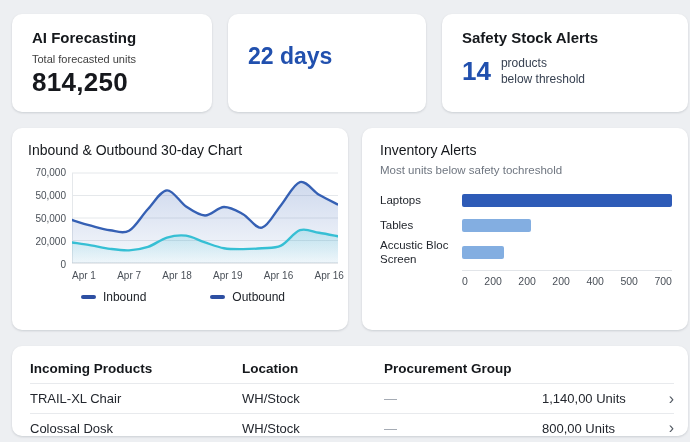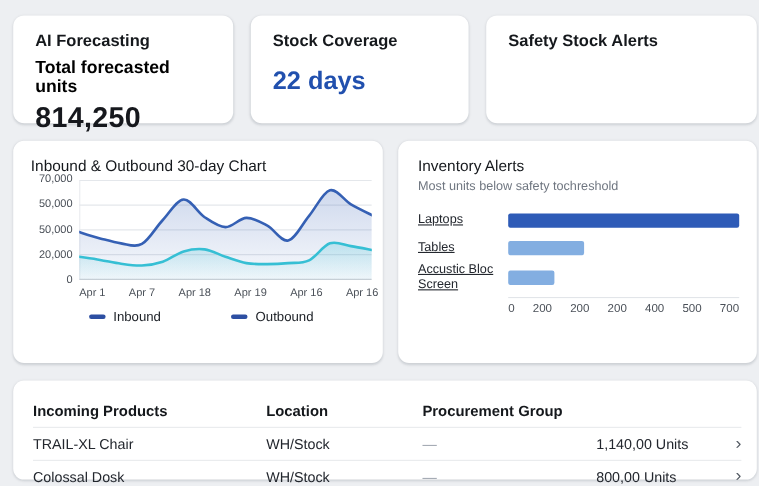--- a/index.html
+++ b/index.html
@@ -11,62 +11,62 @@
   }
   .page { padding:14px 2px 0 12px; display:flex; flex-direction:column; gap:16px; }
   .card {
     background:#fff; border-radius:10px;
     box-shadow:0 1px 2px rgba(16,24,40,.07), 0 1px 3px rgba(16,24,40,.08);
   }
   
   .kpi-row { display:grid; grid-template-columns:200px 198px 1fr; gap:16px; }
   .kpi-card { height:98px; padding:15px 20px; }
   .kpi-title { font-size:15px; font-weight:700; color:#15181c; }
-  .kpi-subtitle { font-size:16px; color:#000000; margin-top:7px;font-weight:bold; }
+  .kpi-subtitle { font-size:11px; color:#404040; margin-top:7px; }
   .kpi-value { font-size:26px; font-weight:600; color:#16181d; margin-top:2px; letter-spacing:.3px; }
   .kpi-value-blue { font-size:23px; font-weight:700; margin-top:14px; }
   .safety-line { display:flex; align-items:center; gap:10px; margin-top:10px; }
   .safety-count { font-size:26px; font-weight:600; }
   .safety-caption { font-size:12px; color:#374151; line-height:1.3; }
   
   .mid-row { display:grid; grid-template-columns:336px 1fr; gap:14px; }
   .chart-card { height:202px; padding:14px 10px 10px 16px; }
   .chart-title { font-size:14px; font-weight:400; color:#15181c; }
-  .lc-wrap { display:flex; margin-top:1px; }
+  .lc-wrap { display:flex; margin-top:10px; }
   .lc-ylabels { position:relative; width:44px; height:100px; flex:none; }
   .lc-ylabels span {
     position:absolute; right:6px; transform:translateY(-50%);
     font-size:10px; color:#4a5058; white-space:nowrap;
   }
   .lc-svg { width:272px; height:100px; display:block; }
   .lc-xlabels {
     display:flex; justify-content:space-between;
     margin-left:44px; width:272px; margin-top:2px;
   }
   .lc-xlabels span { font-size:10px; color:#4a5058; }
   .lc-legend { display:flex; justify-content:center; gap:64px; margin-top:9px; }
   .legend-item { display:flex; align-items:center; gap:7px; cursor:pointer; }
   .legend-marker { width:15px; height:4px; border-radius:2px; background:#2d4fa2; }
   .legend-label { font-size:12px; color:#20242a; }
   
   .inv-card { height:202px; padding:14px 16px 10px 18px; }
   .inv-subtitle { font-size:11.5px; color:#6f7680; margin-top:6px; }
   .inv-rows { margin-top:12px; }
   .inv-row { display:grid; grid-template-columns:82px 1fr; align-items:center; min-height:25px; }
-  .inv-label { font-size:11.5px; color:#23272e; line-height:1.25; padding-right:4px;text-decoration:underline; }
+  .inv-label { font-size:11.5px; color:#23272e; line-height:1.25; padding-right:4px; }
   .inv-bar-area { height:13px; }
   .inv-bar { height:13px; border-radius:2px; }
   .inv-ticks-row { display:grid; grid-template-columns:82px 1fr; margin-top:3px; }
   .inv-ticks {
     display:flex; justify-content:space-between;
     border-top:1px solid #e2e5e9; padding-top:4px;
   }
   .inv-ticks span { font-size:10.5px; color:#4a5058; }
   
-  .table-card { height:90px; padding:12px 14px 0 18px; }
+  .table-card { height:90px; padding:7px 14px 0 18px; }
   .t-grid { display:grid; grid-template-columns:212px 142px 158px 1fr 18px; align-items:center; }
   .t-head { height:31px; border-bottom:1px solid #e8eaed; }
   .t-head span { font-size:13.5px; font-weight:700; color:#15181c; }
   .t-row { height:29px; cursor:pointer; }
   .t-row + .t-row { border-top:1px solid #e8eaed; }
   .t-cell { font-size:13px; color:#23272e; }
   .t-dash { color:#9aa1ab; }
   .t-chevron { font-size:16px; color:#545b64; text-align:right; line-height:1; }
 </style>
 </head>
@@ -74,25 +74,31 @@
 
 <div class="page">
 
   <div class="kpi-row">
     <div class="card kpi-card">
       <div class="kpi-title">AI Forecasting</div>
       <div class="kpi-subtitle">Total forecasted units</div>
       <div class="kpi-value">814,250</div>
     </div>
     <div class="card kpi-card">
-      <div class="kpi-title">Stock Coverage</div>
       <div class="kpi-value-blue" style="color: rgb(33, 80, 174);">22 days</div>
     </div>
     <div class="card kpi-card">
       <div class="kpi-title">Safety Stock Alerts</div>
+      <div class="safety-line">
+        <span class="safety-count" style="color: rgb(33, 80, 174);">14</span>
+        <span class="safety-caption">
+          <span>products</span><br>
+          <span>below threshold</span>
+        </span>
+      </div>
     </div>
   </div>
 
   <div class="mid-row">
 
     <div class="card chart-card">
       <div class="chart-title">Inbound &amp; Outbound 30-day Chart</div>
       <div class="lc-wrap">
         <div class="lc-ylabels">
           <span style="top:4px">70,000</span>

